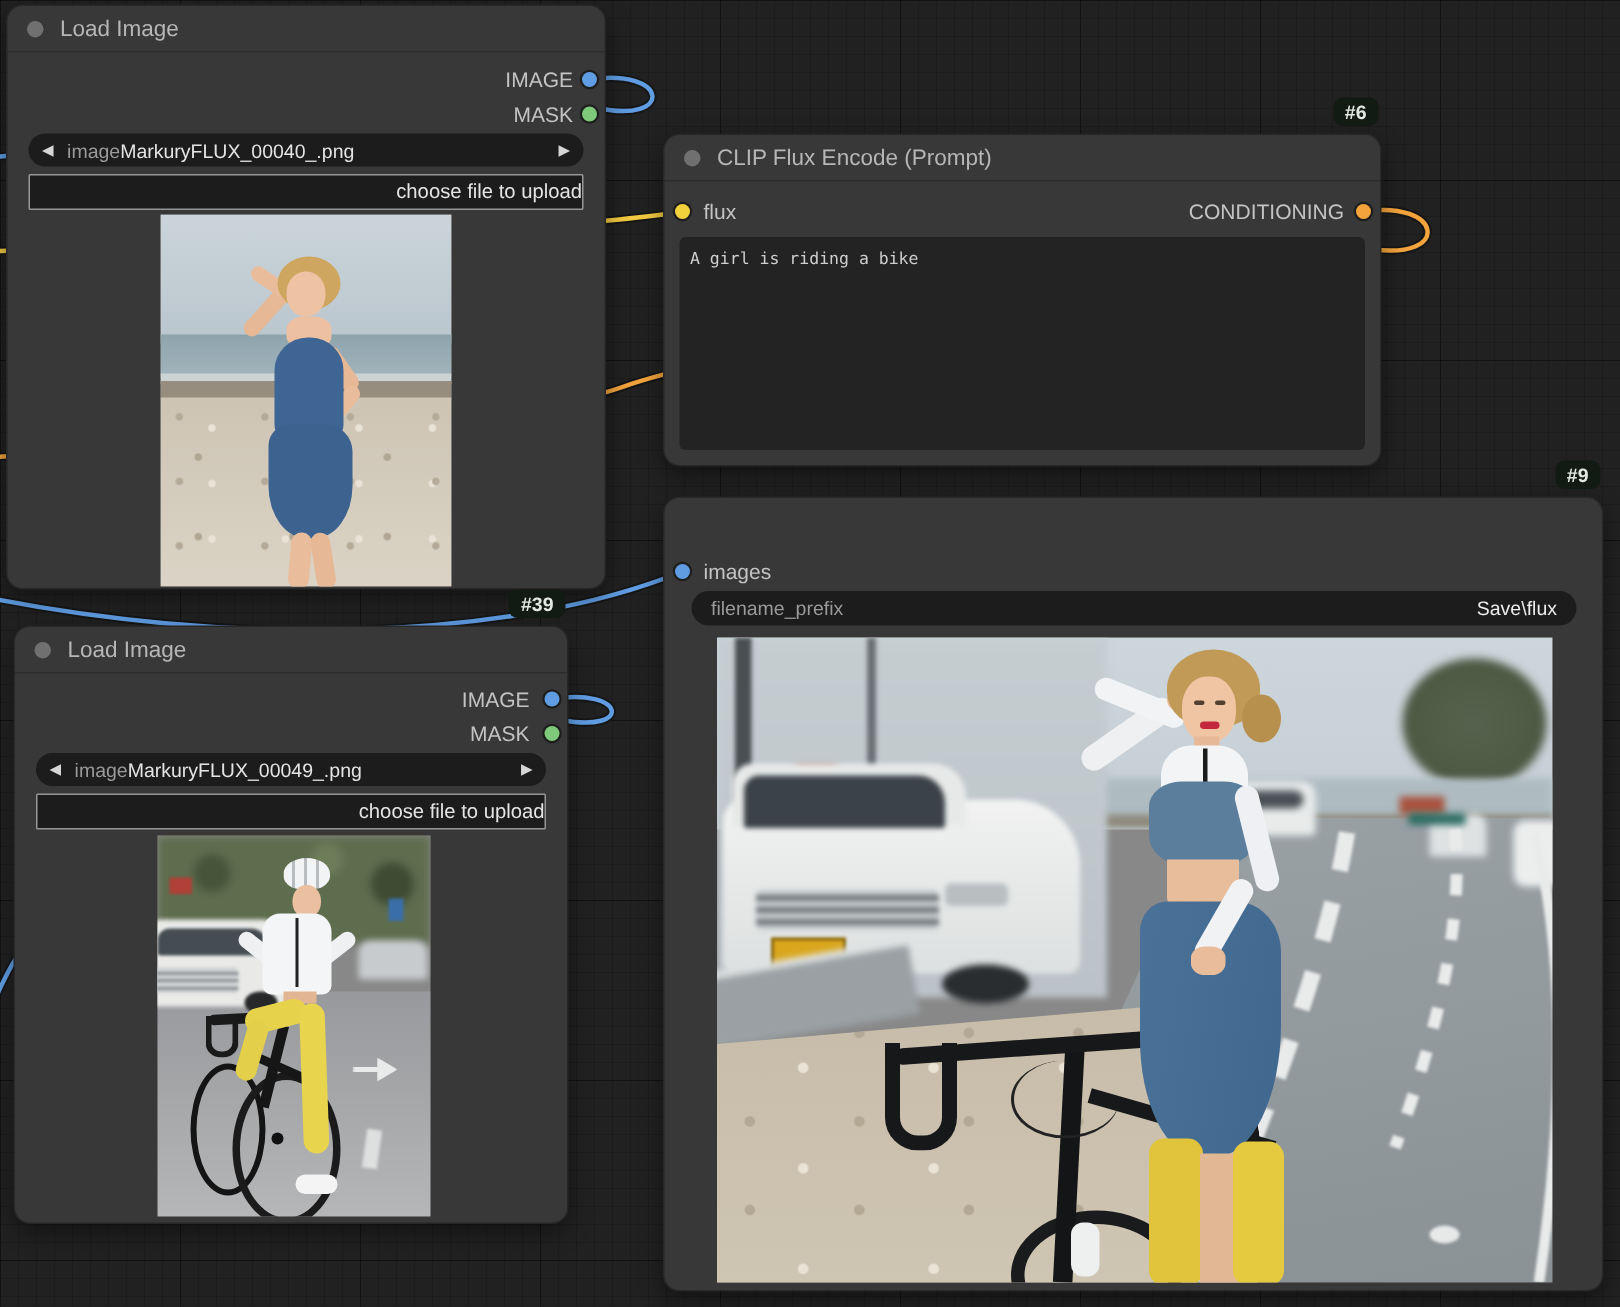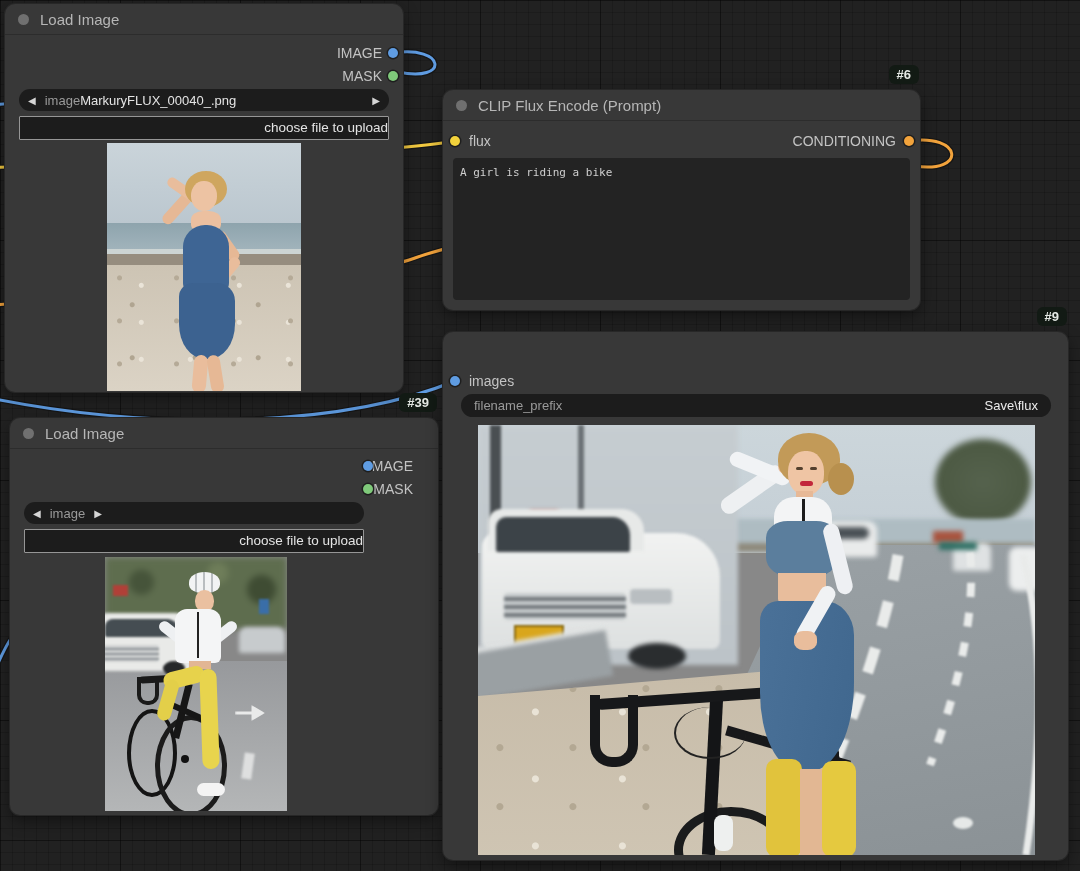--- a/index.html
+++ b/index.html
@@ -239,33 +239,34 @@
       <span class="title-dot"></span>
       <span class="node-title">CLIP Flux Encode (Prompt)</span>
     </div>
     <span class="dot d-clip" style="left:7px;top:46px;"></span>
     <span class="port-label" style="left:26px;top:42px;">flux</span>
     <span class="port-label p-right" style="right:24px;top:42px;">CONDITIONING</span>
     <span class="dot d-cond" style="left:461px;top:46px;"></span>
     <div class="prompt-box" style="left:10px;top:68px;width:443px;height:126px;">A girl is riding a bike</div>
   </div>
 
-  <div class="node" style="left:10px;top:418px;width:428px;height:397px;">
+  <div class="node" style="left:10px;top:418px;width:368px;height:397px;">
     <div class="badge">#39</div>
     <div class="node-header">
       <span class="title-dot"></span>
       <span class="node-title">Load Image</span>
     </div>
     <span class="port-label p-right" style="right:25px;top:39px;">IMAGE</span>
     <span class="dot d-img" style="left:353px;top:43px;"></span>
     <span class="port-label p-right" style="right:25px;top:62px;">MASK</span>
     <span class="dot d-mask" style="left:353px;top:66px;"></span>
     <div class="combo" style="left:14px;top:84px;width:340px;">
       <span class="arr">◀</span>
       <span class="c-label">image</span>
+      <span class="c-value">MarkuryFLUX_00049_.png</span>
       <span class="arr">▶</span>
     </div>
     <div class="btn" style="left:14px;top:111px;width:338px;">choose file to upload</div>
     <div class="photo" style="left:95px;top:139px;width:182px;height:254px;">
       <div class="p2-trees"></div>
       <div class="p2-signr"></div>
         <div class="p2-signb"></div>
       <div class="p2-road"></div>
       <div class="p2-suv"></div>
       <div class="p2-glass"></div>

